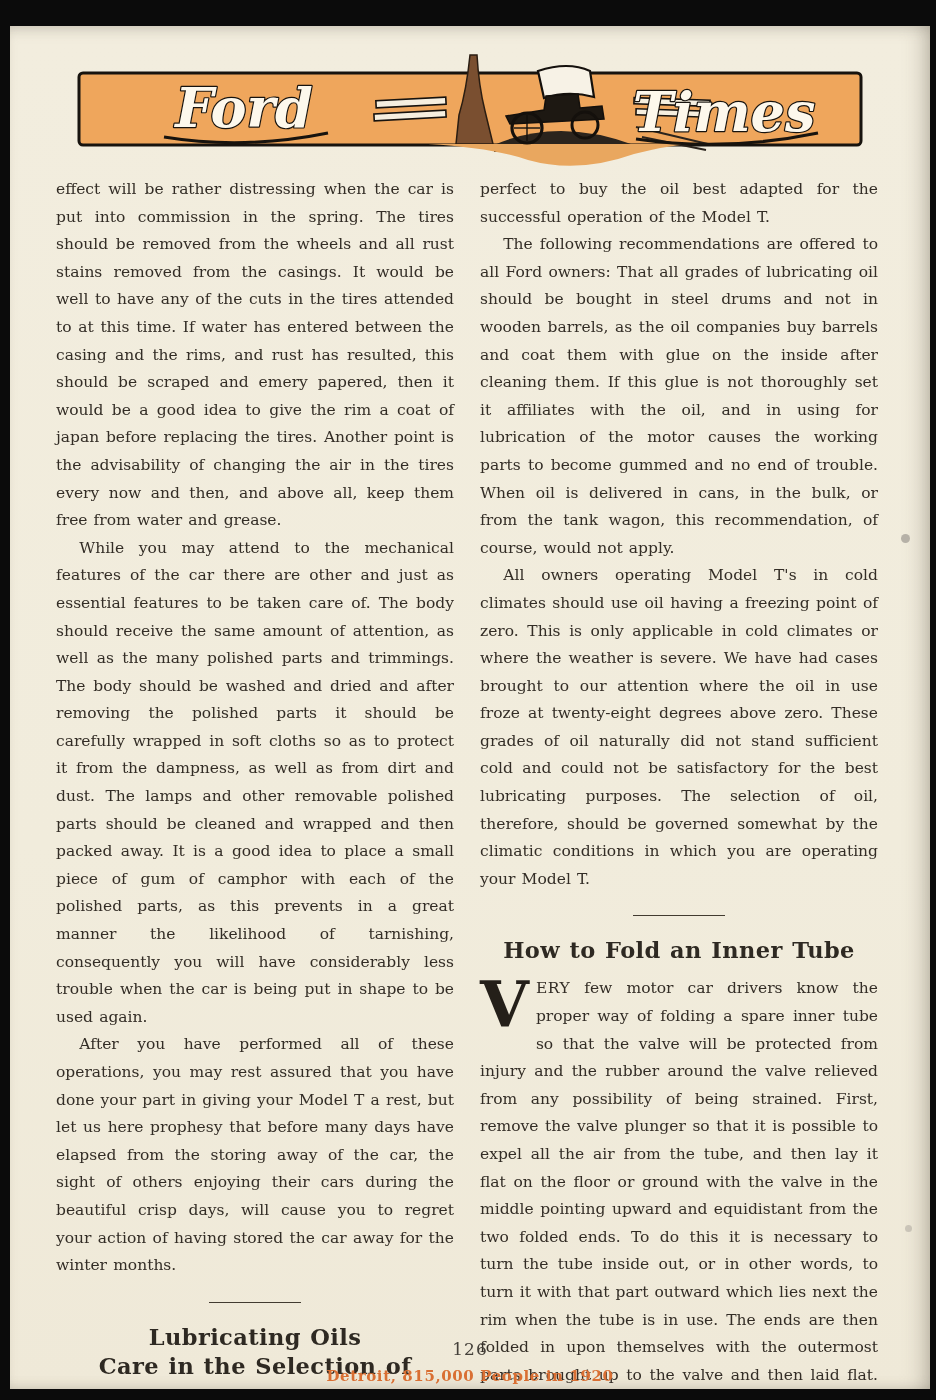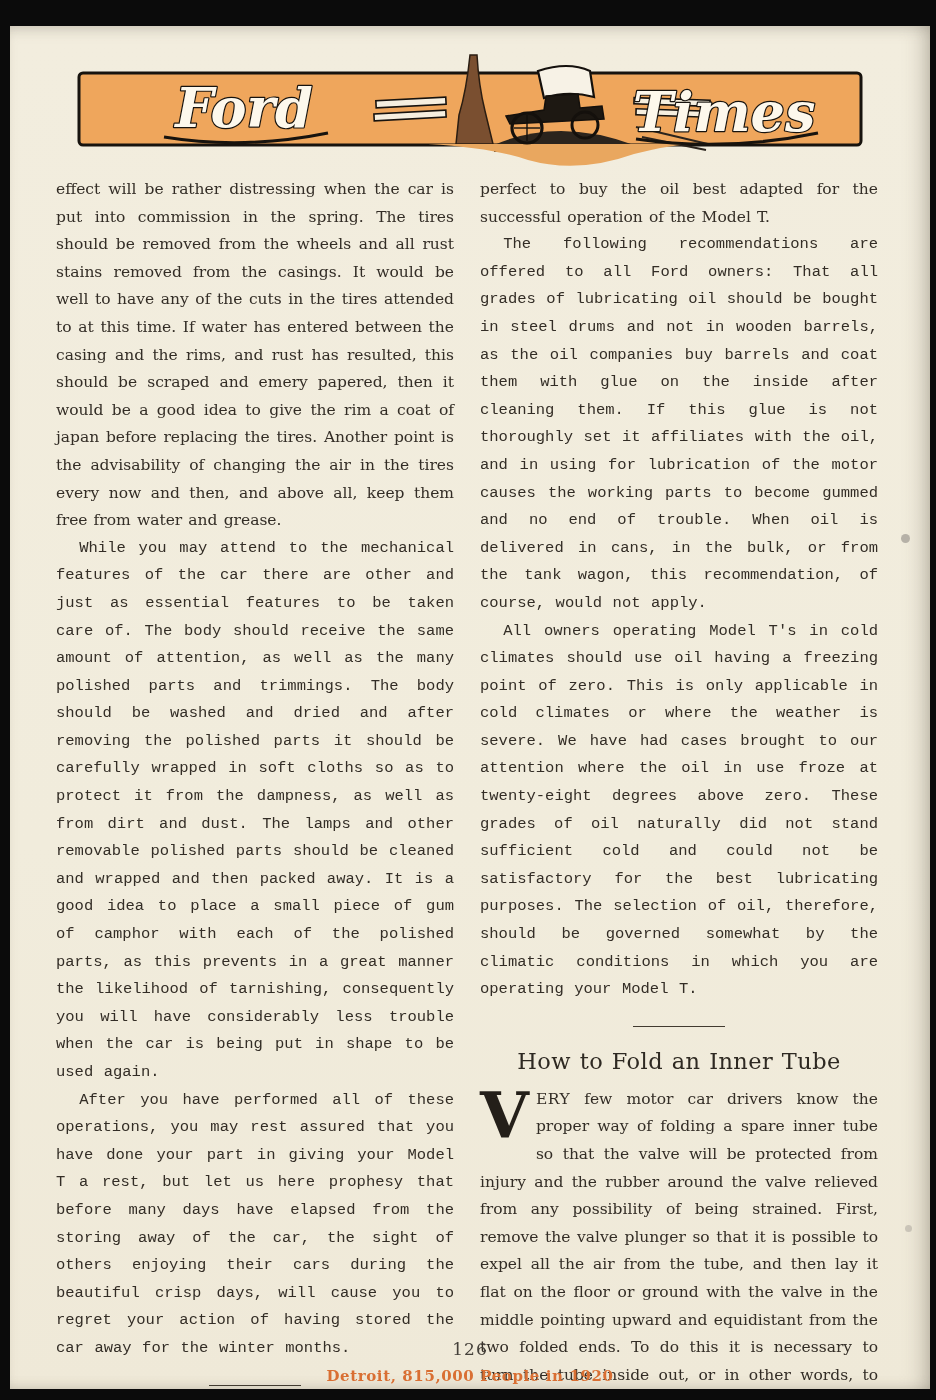--- a/index.html
+++ b/index.html
@@ -32,31 +32,31 @@
     gap:26px;
     padding:3px 52px 0 46px;
     color:#332d26;
     font-size:15.5px;
     line-height:27.6px;
     text-align:justify;
     word-spacing:1.2px;
   }
   .col{flex:1 1 0;min-width:0;}
   .col p{margin:0;}
-  .col p.indent{text-indent:1.5em;font-family:Liberation Mono, monospace;}
+  .col p.indent{text-indent:1.5em;}
 
   .divider{
     border:none;
     border-top:1.6px solid #423b30;
     width:92px;
     margin:22px auto 20px auto;
   }
   .section-heading{
     text-align:center;
-    font-weight:normal;
+    font-weight:bold;
     font-size:22.5px;
     line-height:29px;
     letter-spacing:.4px;
     color:#2e2922;
     margin:0 0 10px 0;
   }
   .dropcap{
     float:left;
     font-size:63px;
     line-height:52px;

